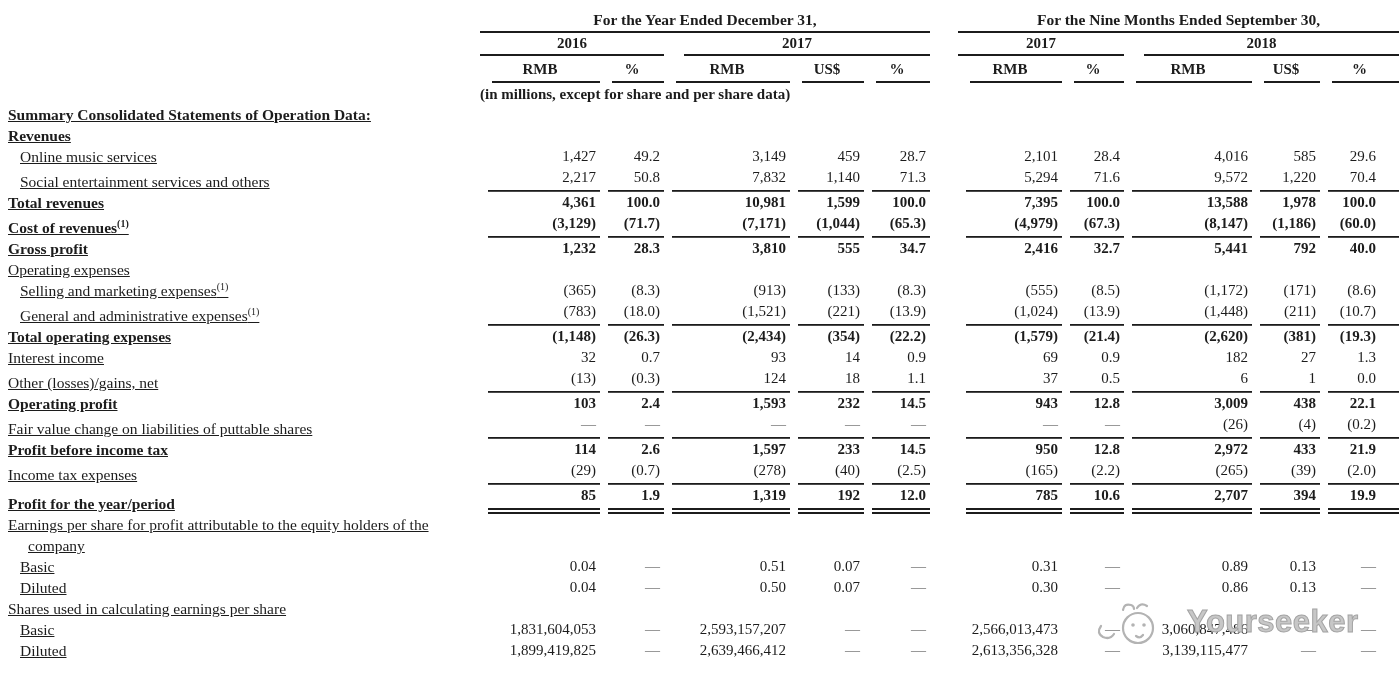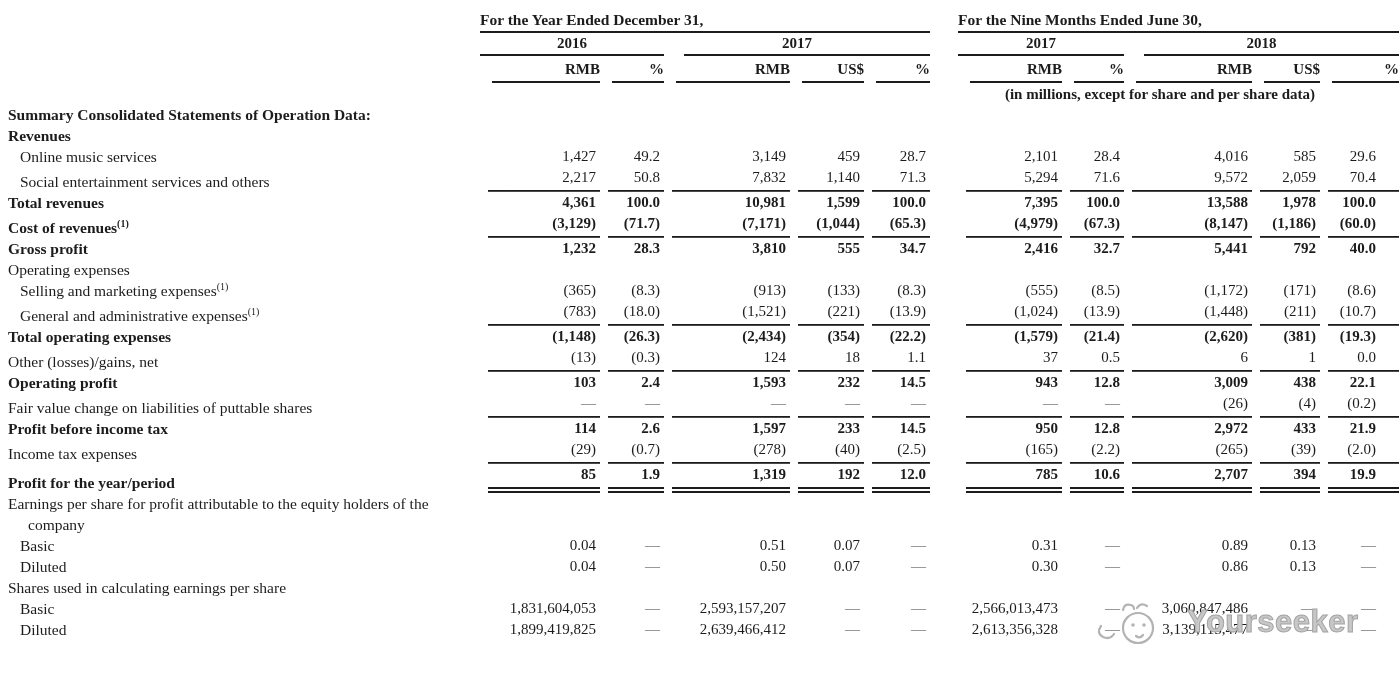--- a/index.html
+++ b/index.html
@@ -3,30 +3,30 @@
 <meta charset="utf-8">
 <style>
   html,body{margin:0;padding:0;background:#ffffff;}
   body{
     width:1399px;height:697px;position:relative;overflow:hidden;
     font-family:"Liberation Serif", serif;color:#1c1c1c;
   }
   table{border-collapse:collapse;table-layout:fixed;width:1399px;margin-top:8px;}
   td{vertical-align:bottom;line-height:21px;font-size:15px;padding:0;}
   
-  .grp{font-weight:bold;text-align:left;border-bottom:2.5px solid #1c1c1c;font-size:15.5px;padding-bottom:1px;}
+  .grp{font-weight:bold;text-align:center;border-bottom:2.5px solid #1c1c1c;font-size:15.5px;padding-bottom:1px;}
   .yr{font-weight:bold;text-align:center;background-repeat:no-repeat;padding-bottom:2px;}
   .yr-a{background-image:linear-gradient(#1c1c1c,#1c1c1c);background-size:100% 2px;background-position:left bottom;}
   .yr-b{background-image:linear-gradient(#1c1c1c,#1c1c1c);background-size:calc(100% - 20px) 2px;background-position:right bottom;}
-  .ch{font-weight:bold;text-align:right;background-image:linear-gradient(#1c1c1c,#1c1c1c);
+  .ch{font-weight:bold;text-align:center;background-image:linear-gradient(#1c1c1c,#1c1c1c);
       background-repeat:no-repeat;background-size:calc(100% - 12px) 2px;background-position:right bottom;
       padding-bottom:3px;margin-top:16px;}
-  .note{font-weight:bold;text-align:right;padding-right:84px;line-height:20px;}
+  .note{font-weight:bold;text-align:left;padding-right:84px;line-height:20px;}
   
-  .lbl{font-size:15.5px;padding-left:28px;text-indent:-20px;}
+  .lbl{font-size:15.5px;padding-left:28px;text-indent:-20px;text-decoration:underline;}
   .ind1 .lbl{padding-left:40px;text-indent:-20px;}
   .num{text-align:right;padding-right:4px;white-space:nowrap;}
   .c9{padding-right:23px;}
   tr.b{font-weight:bold;}
   td.ul{background-image:linear-gradient(#1c1c1c,#1c1c1c);background-repeat:no-repeat;
         background-size:calc(100% - 8px) 1.8px;background-position:right bottom;padding-bottom:4px;}
   td.dul{background-image:linear-gradient(#1c1c1c,#1c1c1c),linear-gradient(#1c1c1c,#1c1c1c);
          background-repeat:no-repeat;
          background-size:calc(100% - 8px) 2px,calc(100% - 8px) 2px;
          background-position:right 0 bottom 0,right 0 bottom 4px;padding-bottom:8px;}
@@ -54,21 +54,21 @@
       <col style="width:62px">
       <col style="width:128px">
     <col style="width:68px">
       <col style="width:79px">
   </colgroup>
   <thead>
     <tr style="height:24px;">
       <td></td>
       <td class="grp" colspan="5">For the Year Ended December 31,</td>
       <td></td>
-      <td class="grp" colspan="5">For the Nine Months Ended June 30,</td>
+      <td class="grp" colspan="5">For the Nine Months Ended September 30,</td>
     </tr>
     <tr style="height:24px;">
       <td></td>
       <td class="yr yr-a" colspan="2">2016</td>
       <td class="yr yr-b" colspan="3">2017</td>
       <td></td>
       <td class="yr yr-a" colspan="2">2017</td>
       <td class="yr yr-b" colspan="3">2018</td>
     </tr>
     <tr style="height:27px;">
@@ -137,21 +137,21 @@
         <td class="lbl"><span>Social entertainment services and others</span></td>
         <td class="num c0 ul">2,217</td>
         <td class="num c1 ul">50.8</td>
         <td class="num c2 ul">7,832</td>
         <td class="num c3 ul">1,140</td>
         <td class="num c4 ul">71.3</td>
         <td></td>
         <td class="num c5 ul">5,294</td>
         <td class="num c6 ul">71.6</td>
         <td class="num c7 ul">9,572</td>
-        <td class="num c8 ul">2,059</td>
+        <td class="num c8 ul">1,220</td>
         <td class="num c9 ul">70.4</td>
       </tr>
       <tr class="b ind0">
         <td class="lbl"><span>Total revenues</span></td>
         <td class="num c0">4,361</td>
         <td class="num c1">100.0</td>
         <td class="num c2">10,981</td>
         <td class="num c3">1,599</td>
         <td class="num c4">100.0</td>
         <td></td>
@@ -237,20 +237,34 @@
         <td class="num c1">(26.3)</td>
         <td class="num c2">(2,434)</td>
         <td class="num c3">(354)</td>
         <td class="num c4">(22.2)</td>
         <td></td>
         <td class="num c5">(1,579)</td>
         <td class="num c6">(21.4)</td>
         <td class="num c7">(2,620)</td>
         <td class="num c8">(381)</td>
         <td class="num c9">(19.3)</td>
+      </tr>
+      <tr class="ind0">
+        <td class="lbl"><span>Interest income</span></td>
+        <td class="num c0">32</td>
+        <td class="num c1">0.7</td>
+        <td class="num c2">93</td>
+        <td class="num c3">14</td>
+        <td class="num c4">0.9</td>
+        <td></td>
+        <td class="num c5">69</td>
+        <td class="num c6">0.9</td>
+        <td class="num c7">182</td>
+        <td class="num c8">27</td>
+        <td class="num c9">1.3</td>
       </tr>
       <tr class="ind0">
         <td class="lbl"><span>Other (losses)/gains, net</span></td>
         <td class="num c0 ul">(13)</td>
         <td class="num c1 ul">(0.3)</td>
         <td class="num c2 ul">124</td>
         <td class="num c3 ul">18</td>
         <td class="num c4 ul">1.1</td>
         <td></td>
         <td class="num c5 ul">37</td>

